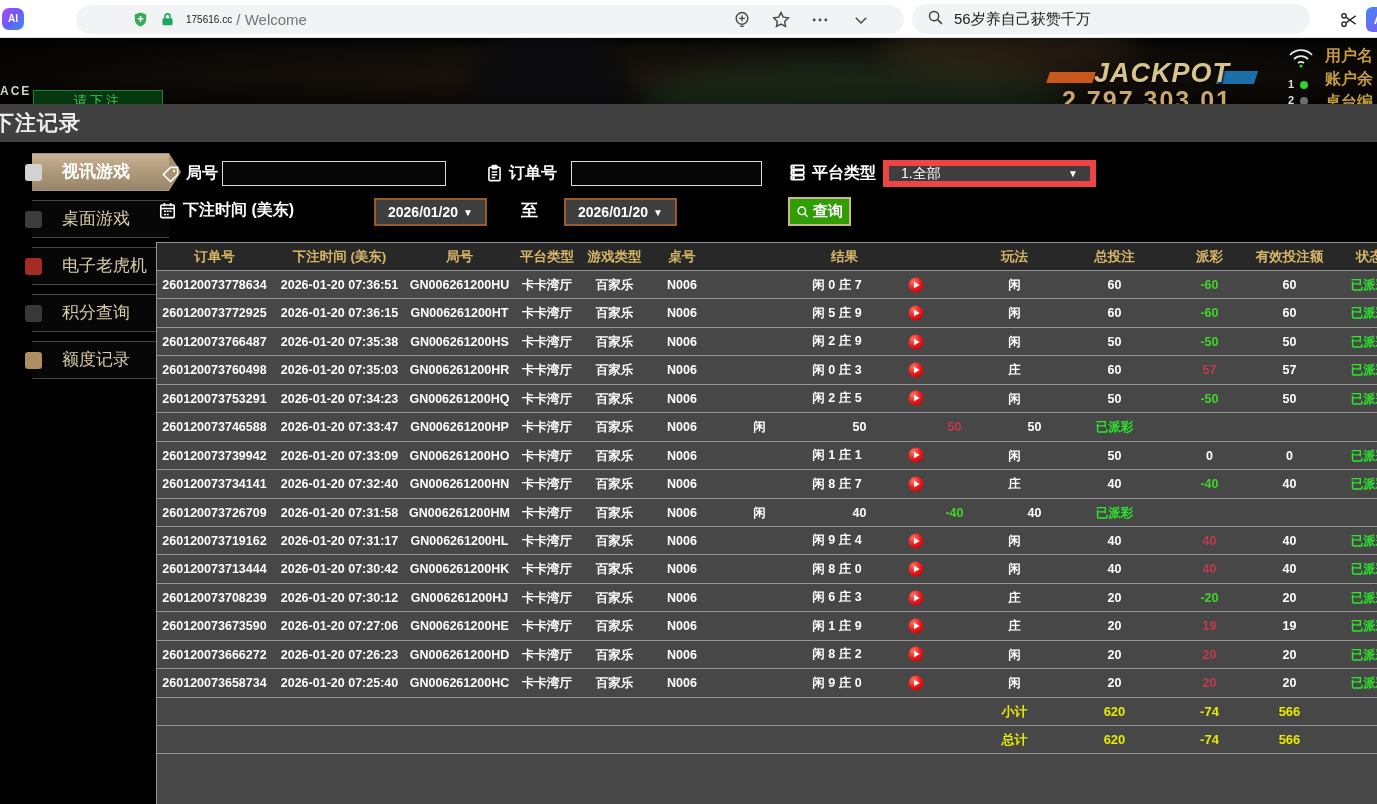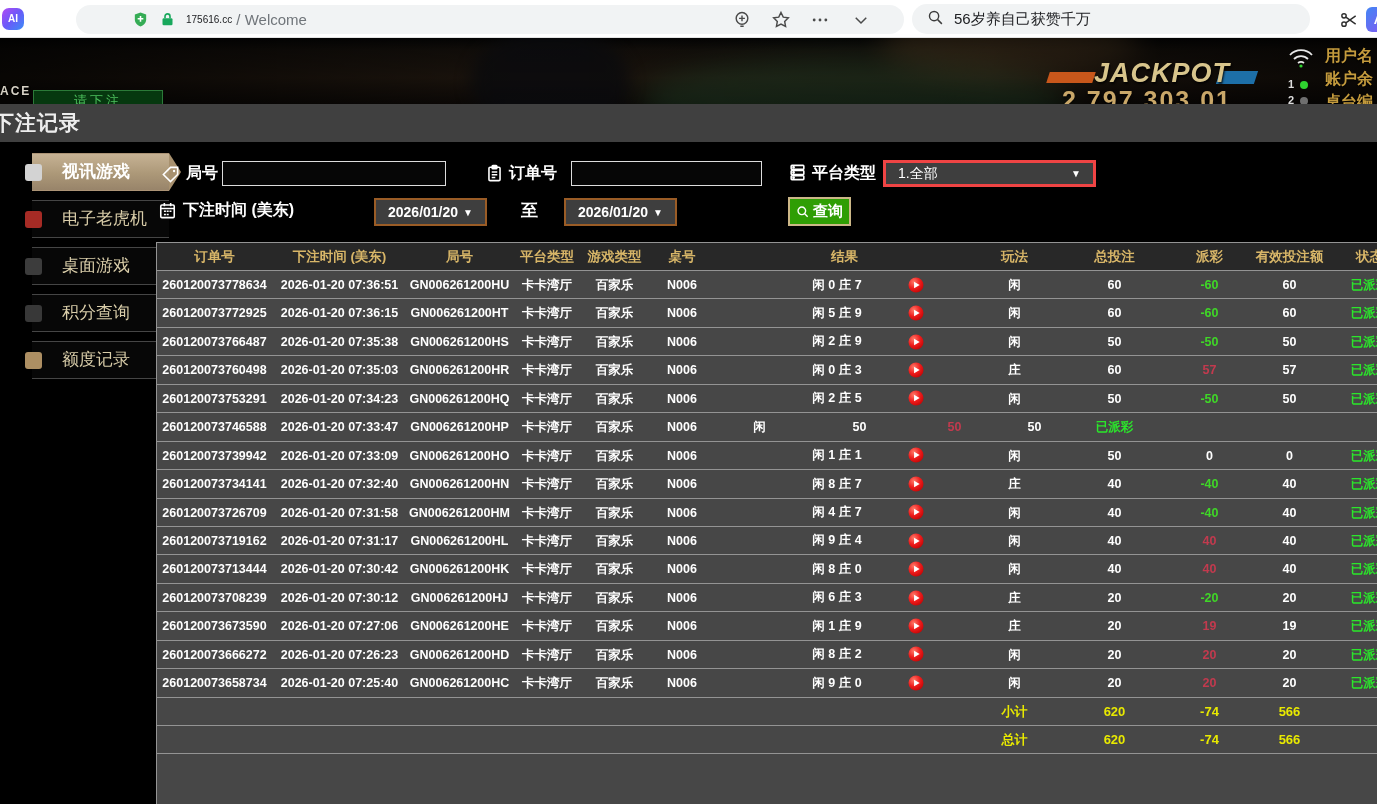--- a/index.html
+++ b/index.html
@@ -67,21 +67,21 @@
   .ico-points{background:#383838;}
   .ico-quota{background:#ad8f63;}
 
   
   .flt{position:absolute;}
   .flt-label{color:#fff;font-size:16px;font-weight:700;white-space:nowrap;}
   .flt-input{background:#060606;border:1px solid #dcdcdc;height:25px;color:#fff;font-size:13px;padding:0 6px;}
   .dsel{background:#3e3e3e;border:2px solid #9a5c26;height:28px;color:#fff;font-size:14px;font-weight:700;
     display:flex;align-items:center;justify-content:center;gap:5px;cursor:pointer;}
   .caret{font-size:10px;color:#fff;}
-  .psel{background:#3e3e3e;border:3px solid #ef4444;height:27px;color:#fff;font-size:14px;
+  .psel{background:#3e3e3e;border:6px solid #ef4444;height:27px;color:#fff;font-size:14px;
     display:flex;align-items:center;padding:0 12px;cursor:pointer;}
   .psel .caret{margin-left:auto;}
   .go-btn{background:#2f9e04;border:2px solid #ccb787;height:29px;color:#fff;font-size:15px;font-weight:700;
     display:flex;align-items:center;justify-content:center;gap:3px;padding:0 6px;cursor:pointer;}
 
   
   .rtable{position:absolute;left:156px;top:242px;width:1250px;bottom:0;background:#474747;
     border-left:1px solid #949494;border-top:1px solid #949494;display:flex;flex-direction:column;}
   .thead{display:flex;height:27px;line-height:27px;background:#282828;color:#d8b668;font-size:13.5px;font-weight:700;}
   .trow{display:flex;height:28.45px;line-height:28.45px;border-top:1px solid #949494;color:#fff;font-size:12.5px;font-weight:700;}
@@ -206,22 +206,22 @@
     <div class="user-label" style="top:31px">账户余</div>
     <div class="user-label" style="top:54px">桌台编</div>
   </div>
 
   <div class="title-bar">
     <div class="page-title">下注记录</div>
   </div>
 
   <div class="sidebar">
       <div class="sb-item active"><span class="sb-ico ico-video"></span><span class="sb-label">视讯游戏</span></div>
+      <div class="sb-item"><span class="sb-ico ico-table"></span><span class="sb-label">桌面游戏</span></div>
       <div class="sb-item"><span class="sb-ico ico-slots"></span><span class="sb-label">电子老虎机</span></div>
-      <div class="sb-item"><span class="sb-ico ico-table"></span><span class="sb-label">桌面游戏</span></div>
       <div class="sb-item"><span class="sb-ico ico-points"></span><span class="sb-label">积分查询</span></div>
       <div class="sb-item"><span class="sb-ico ico-quota"></span><span class="sb-label">额度记录</span></div>
     </div>
 
   <div>
     <span class="flt" style="left:161px;top:165px">
       <svg width="19" height="19" viewBox="0 0 24 24" fill="none" stroke="#fff" stroke-width="2">
           <path d="M3 12 L12 3 H21 V12 L12 21 Z"></path>
           <circle cx="16.5" cy="7.5" r="1.5" fill="#fff" stroke="none"></circle>
         </svg>
@@ -463,29 +463,20 @@
           <span class="cell c11">40</span>
           <span class="cell c12 st-paid">已派彩</span>
         </div>
         <div class="trow">
           <span class="cell c1">260120073726709</span>
           <span class="cell c2">2026-01-20 07:31:58</span>
           <span class="cell c3">GN006261200HM</span>
           <span class="cell c4">卡卡湾厅</span>
           <span class="cell c5">百家乐</span>
           <span class="cell c6">N006</span>
-          <span class="cell c7 result-cell">
-            <span class="res-text">闲 4 庄 7</span>
-            <span class="play-btn">
-              <svg width="16" height="16" viewBox="0 0 20 20" style="vertical-align:middle">
-                <circle cx="10" cy="10" r="9.4" fill="url(#playGrad)"></circle>
-                <path d="M7.6 5.9 L14.6 10 L7.6 14.1 Z" fill="#fff"></path>
-              </svg>
-            </span>
-          </span>
           <span class="cell c8">闲</span>
           <span class="cell c9">40</span>
           <span class="cell c10 pay-neg">-40</span>
           <span class="cell c11">40</span>
           <span class="cell c12 st-paid">已派彩</span>
         </div>
         <div class="trow">
           <span class="cell c1">260120073719162</span>
           <span class="cell c2">2026-01-20 07:31:17</span>
           <span class="cell c3">GN006261200HL</span>

